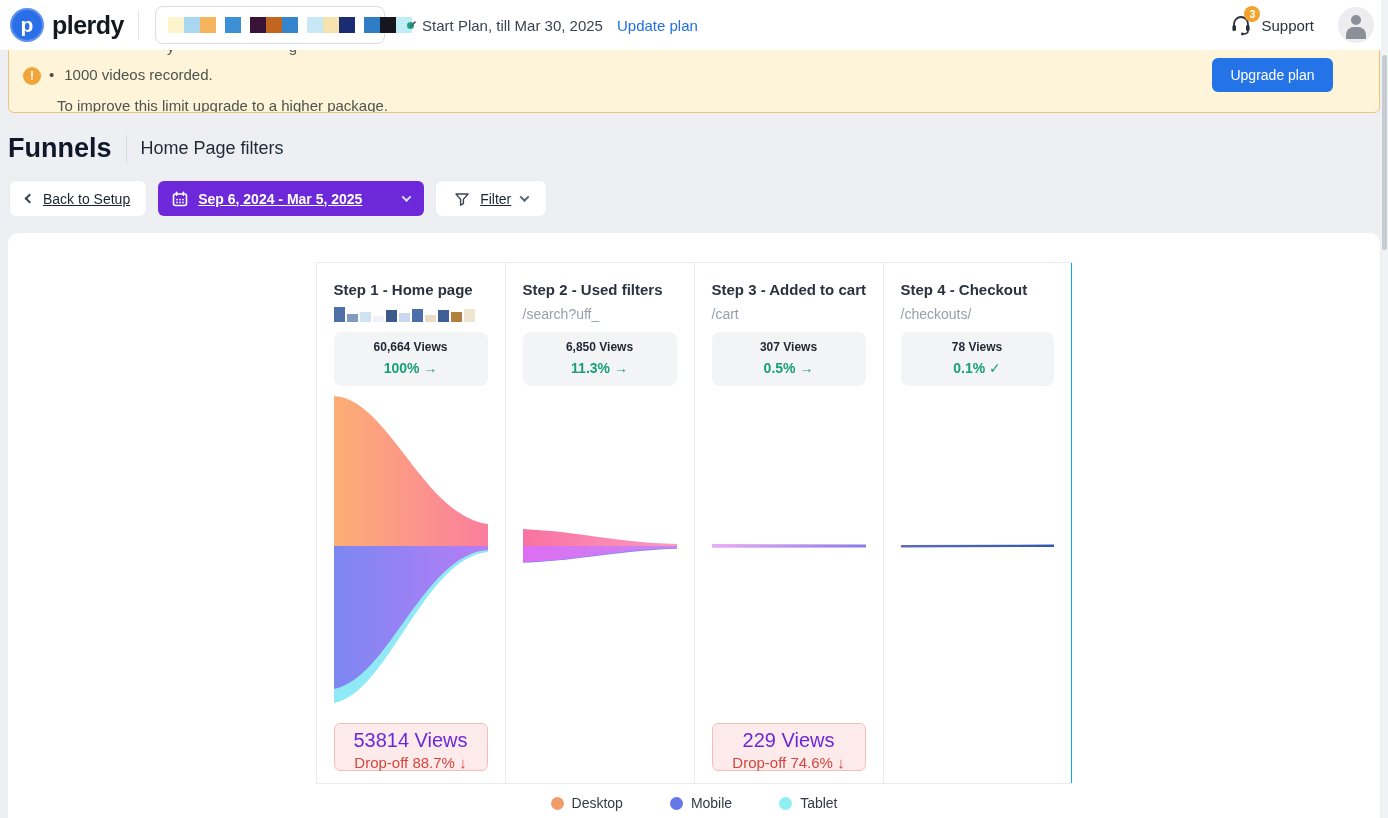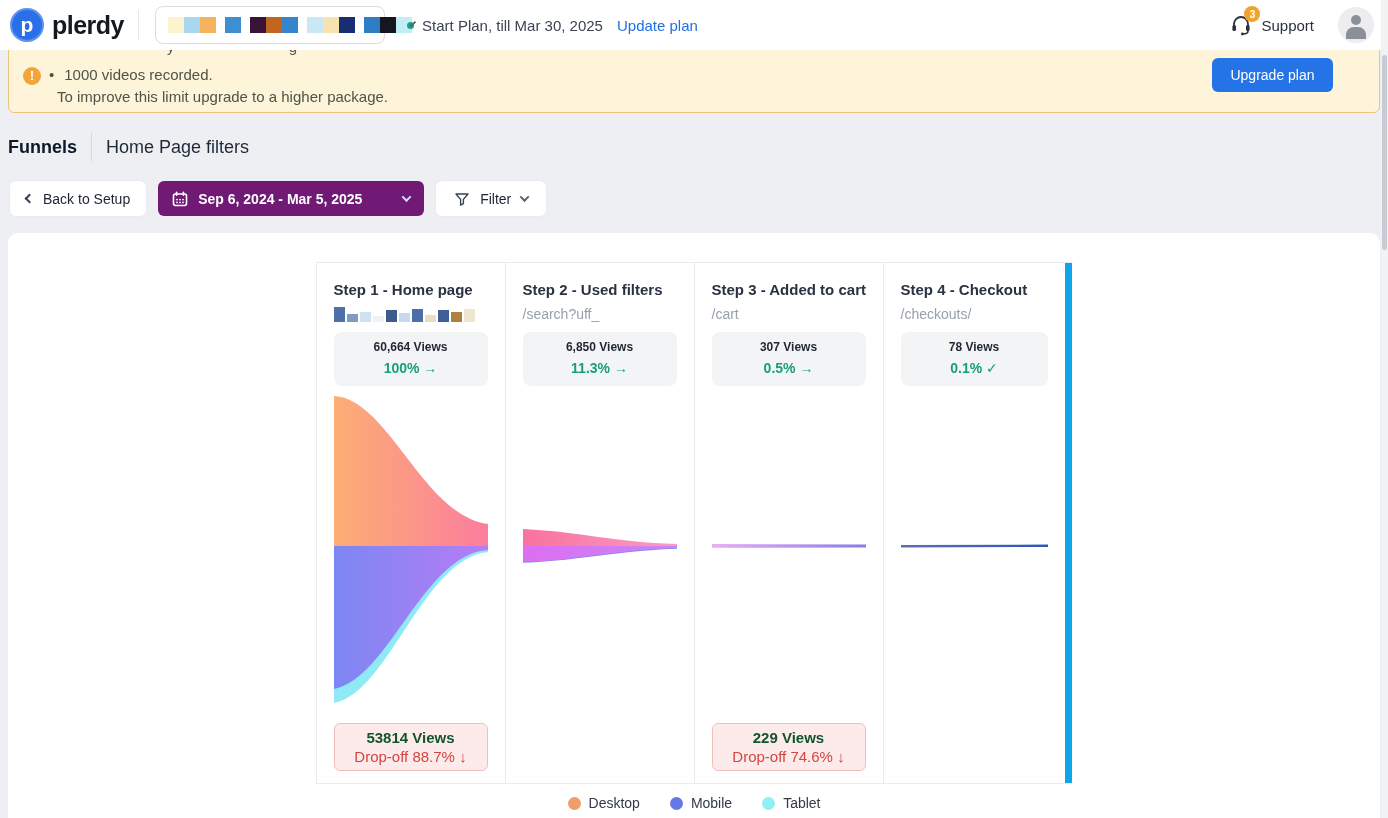--- a/index.html
+++ b/index.html
@@ -27,59 +27,59 @@
   .avatar { width:36px; height:36px; border-radius:50%; background:#ededf0; position:relative; overflow:hidden; cursor:pointer; }
   .avatar .head { position:absolute; top:8px; left:13px; width:10px; height:10px; border-radius:50%; background:#8a8f98; }
   .avatar .body { position:absolute; top:20px; left:8px; width:20px; height:12px; border-radius:8px 8px 0 0; background:#8a8f98; }
 
   
   .banner { position:absolute; top:38px; left:8px; right:8px; height:75px; background:#fdf4da; border:1px solid #ecc47c; border-radius:6px; z-index:1; overflow:hidden; font-size:15px; color:#4f5349; }
   .banner .clipped { position:absolute; top:-1px; left:158px; word-spacing:110px; color:#5a5d53; }
   .warn-icon { position:absolute; left:14px; top:28px; width:18px; height:18px; border-radius:50%; background:#f2a63a; color:#fff; font-size:12px; font-weight:700; display:flex; align-items:center; justify-content:center; }
   .banner-line1 { position:absolute; left:40px; top:27px; }
   .banner-line1 .bullet { margin-right:10px; }
-  .banner-line2 { position:absolute; left:48px; top:49px; }
+  .banner-line2 { position:absolute; left:48px; top:58px; }
   .upgrade-btn { position:absolute; right:46px; top:19px; width:121px; height:34px; background:#2474e8; color:#fff; border:none; border-radius:6px; font-size:14px; font-weight:500; font-family:inherit; cursor:pointer; }
 
   
   .title-row { position:absolute; top:133px; left:8px; display:flex; align-items:center; }
-  .page-title { font-size:18px; font-weight:800; color:#0f172a; }
+  .page-title { font-size:27px; font-weight:800; color:#0f172a; }
   .title-divider { width:1px; height:28px; background:#d4d8de; margin:0 14px 0 14px; }
   .page-subtitle { font-size:18px; color:#1f2937; }
   .toolbar { position:absolute; top:181px; left:10px; display:flex; gap:12px; }
-  .btn { height:35px; border-radius:6px; display:flex; align-items:center; font-size:14px; font-weight:500; cursor:pointer; border:none; font-family:inherit; }
+  .btn { height:35px; border-radius:6px; display:flex; align-items:center; font-size:14px; font-weight:500; cursor:pointer; border:none; font-family:inherit;text-decoration:underline; }
   .btn-white { background:#fff; color:#1c2430; box-shadow:0 0 0 1px #e9ebee; padding:0 16px; gap:10px; }
-  .btn-blue { background:#701a75; color:#fff; width:266px; padding:12px 14px; gap:10px; font-weight:600; }
+  .btn-blue { background:#6d28d9; color:#fff; width:266px; padding:12px 14px; gap:10px; font-weight:600; }
   .btn-blue .chev { border-color:#cfe0fb; margin-left:auto; }
   .chev-left { display:inline-block; width:7px; height:7px; border-right:2px solid #3c4452; border-bottom:2px solid #3c4452; transform:rotate(135deg); }
   .filter-btn { padding:0 18px; gap:10px; }
 
   
   .card { position:absolute; top:233px; left:8px; right:8px; bottom:-12px; background:#fff; border-radius:10px; }
   .funnel-table { width:757px; margin:29px auto 0; display:flex; border-top:1px solid #e9ebef; border-bottom:1px solid #e9ebef; }
   .col { width:189px; height:520px; border-left:1px solid #e9ebef; padding:18px 17px 0; position:relative; }
-  .col:last-child { border-right:7px solid #0ea5e9; }
+  .col:last-child { border-right:1px solid #0ea5e9; }
   .step-title { font-size:15px; font-weight:700; color:#2a3140; white-space:nowrap; }
   .step-url { font-size:14px; color:#98a0ab; margin-top:8px; height:16px; }
   .thumb-strip { margin-top:8px; height:16px; display:flex; align-items:flex-end; gap:2px; }
   .tb { display:inline-block; width:11px; }
   .tb:nth-child(1){height:15px;} .tb:nth-child(2){height:8px;} .tb:nth-child(3){height:10px;}
   .tb:nth-child(4){height:6px;}  .tb:nth-child(5){height:12px;} .tb:nth-child(6){height:9px;}
   .tb:nth-child(7){height:13px;} .tb:nth-child(8){height:7px;} .tb:nth-child(9){height:12px;}
   .tb:nth-child(10){height:10px;} .tb:nth-child(11){height:13px;}
   .views-box { margin-top:10px; background:#f3f4f6; border-radius:8px; text-align:center; padding:8px 0 10px; }
   .views-num { font-size:12px; font-weight:700; color:#1f2733; }
   .views-rate { font-size:14px; font-weight:600; color:#17a078; margin-top:6px; }
   .chart { margin-top:10px; height:310px; position:relative; }
   .chart svg { position:absolute; inset:0; width:100%; height:100%; }
   .drop-box { margin-top:17px; height:48px; background:#fcebea; border:1px solid #f2bfbb; border-radius:6px; text-align:center; padding-top:5px; }
-  .drop-views { font-size:15px; font-weight:700; color:#14532d; }
+  .drop-views { font-size:20px; font-weight:400; color:#6d28d9; }
   .drop-rate { font-size:15px; color:#d5453f; margin-top:2px; }
 
-  .legend { margin-top:11px; display:flex; justify-content:center; gap:30px; }
+  .legend { margin-top:11px; display:flex; justify-content:center; gap:47px; }
   .legend-item { display:flex; align-items:center; gap:8px; font-size:14px; color:#333a46; }
   .legend-dot { width:13px; height:13px; border-radius:50%; }
 
   
   .scrollbar { position:absolute; top:0; right:0; width:7px; height:818px; background:#f1f2f4; z-index:9; }
   .scroll-thumb { position:absolute; top:55px; left:1px; width:5px; height:195px; background:#c7ccd2; border-radius:3px; }
 
   .icon-svg { display:block; }
 </style>
 </head>

